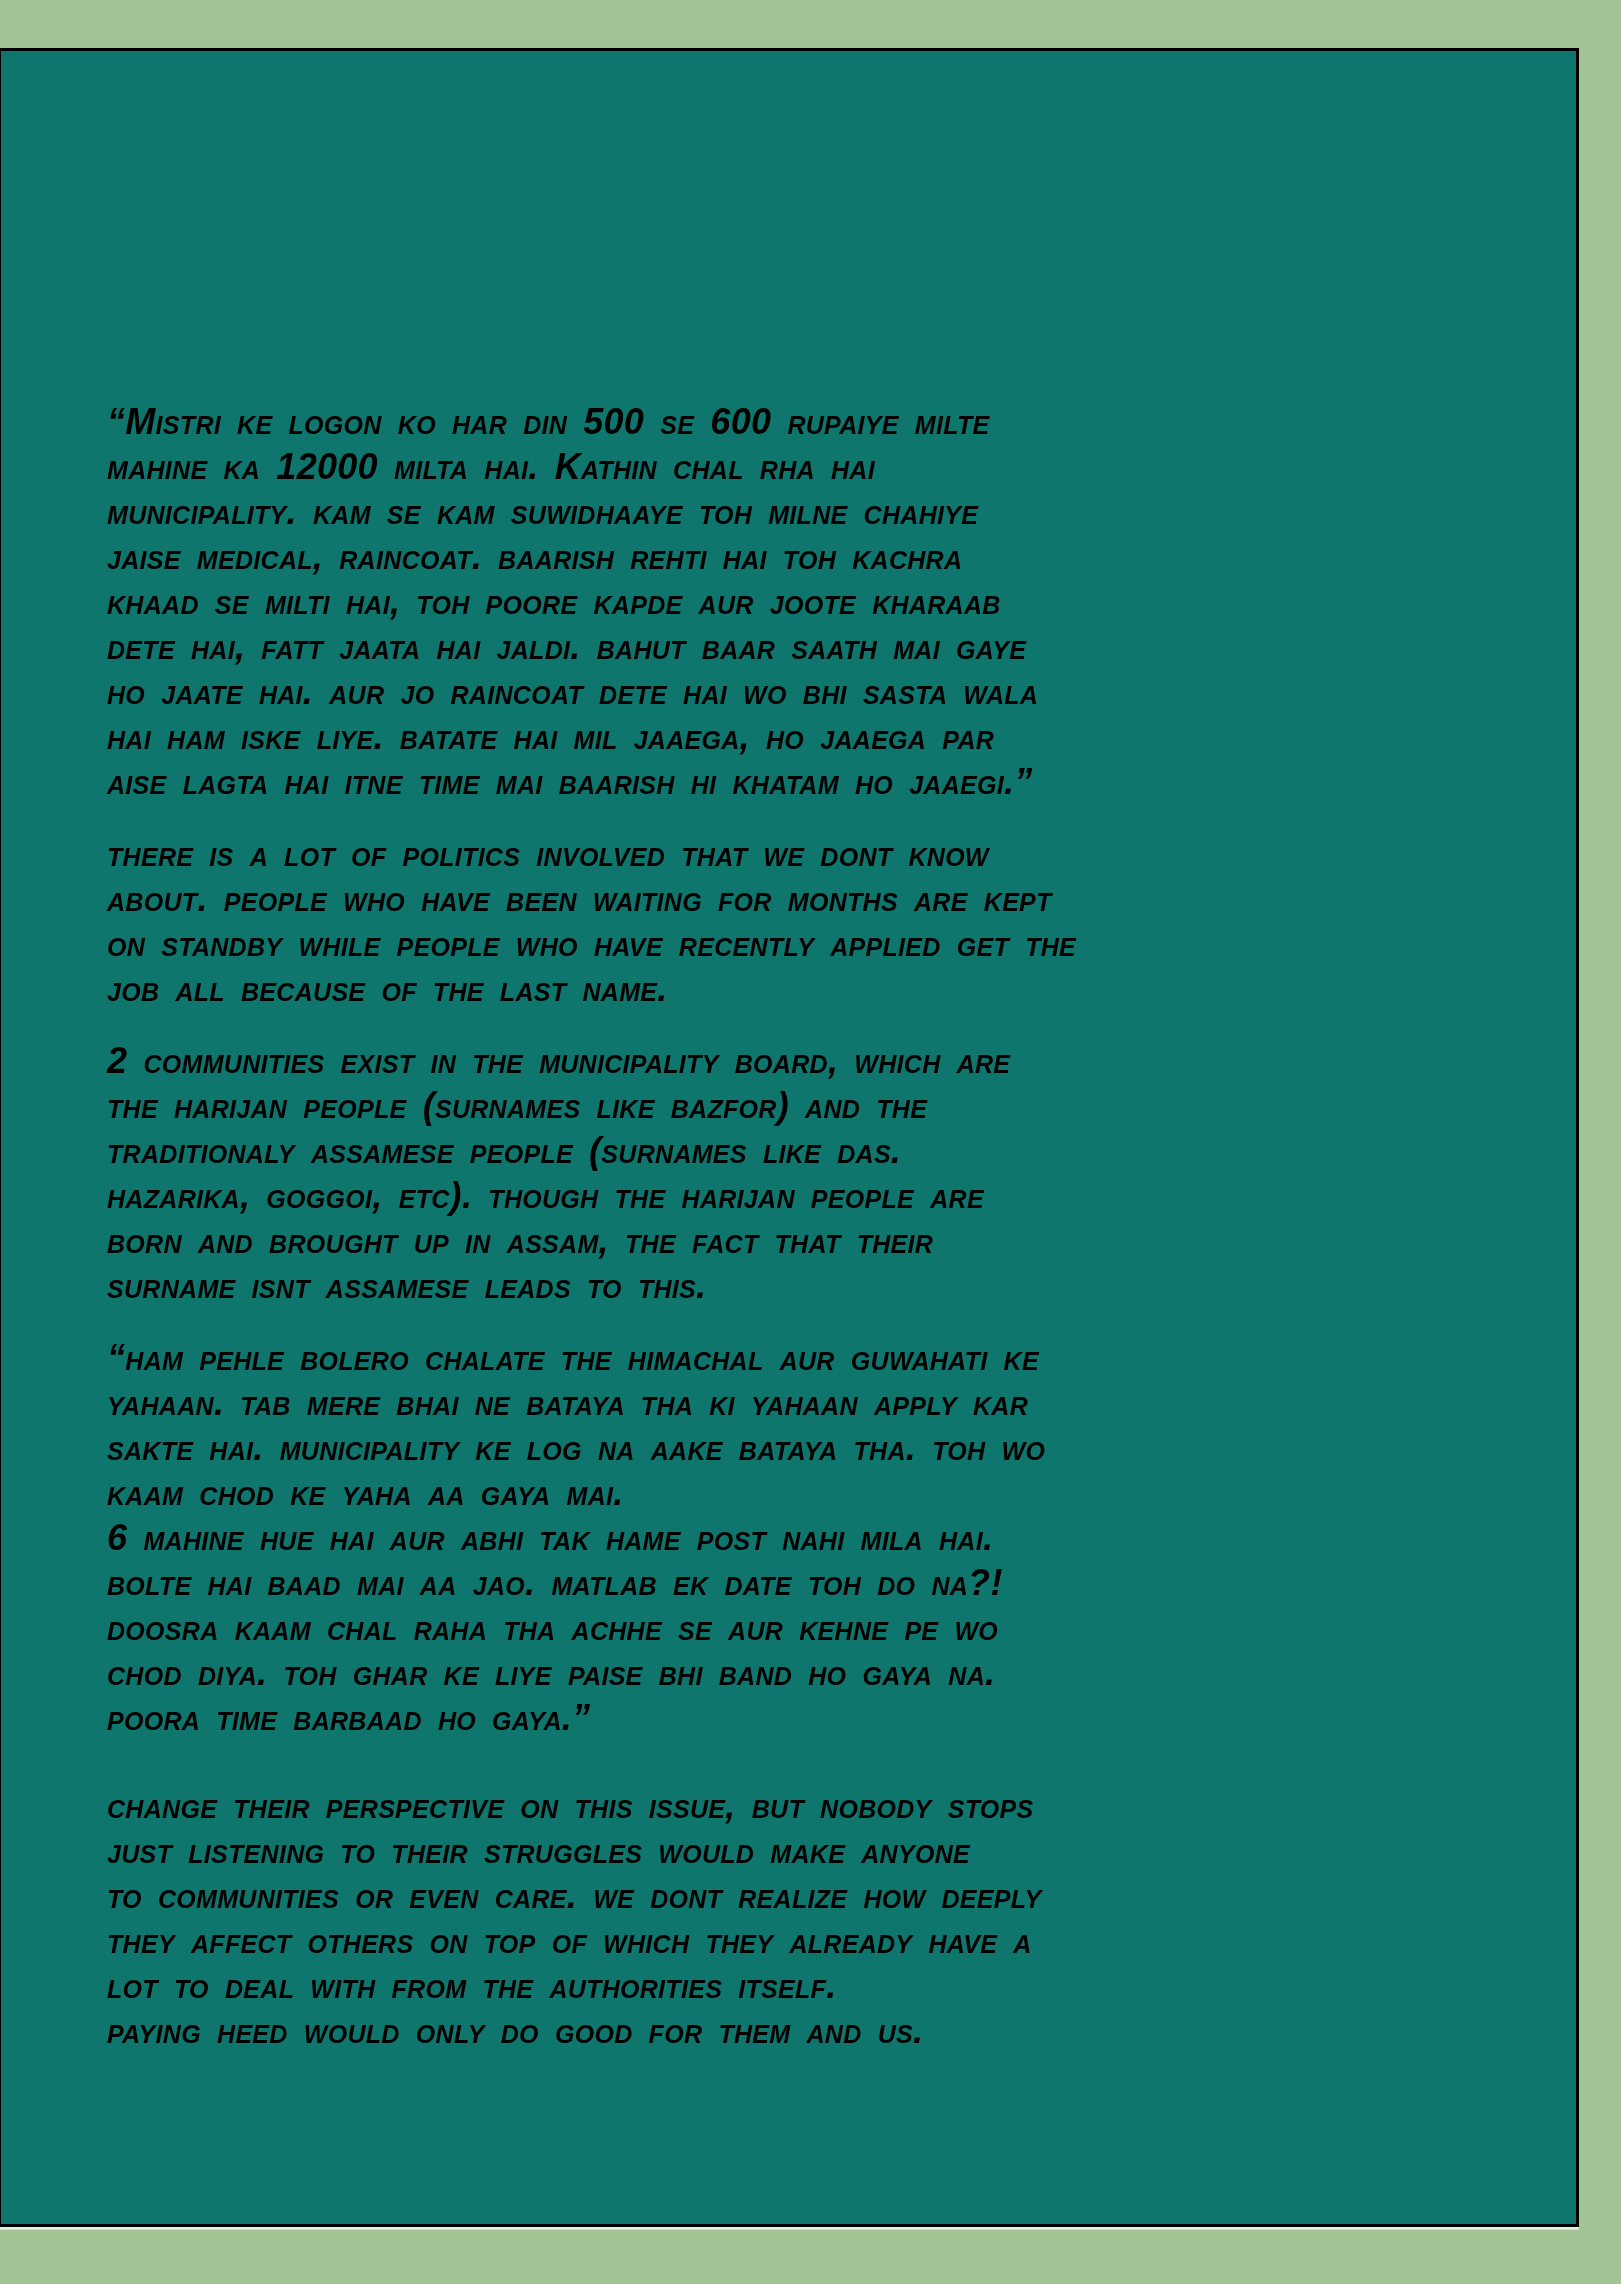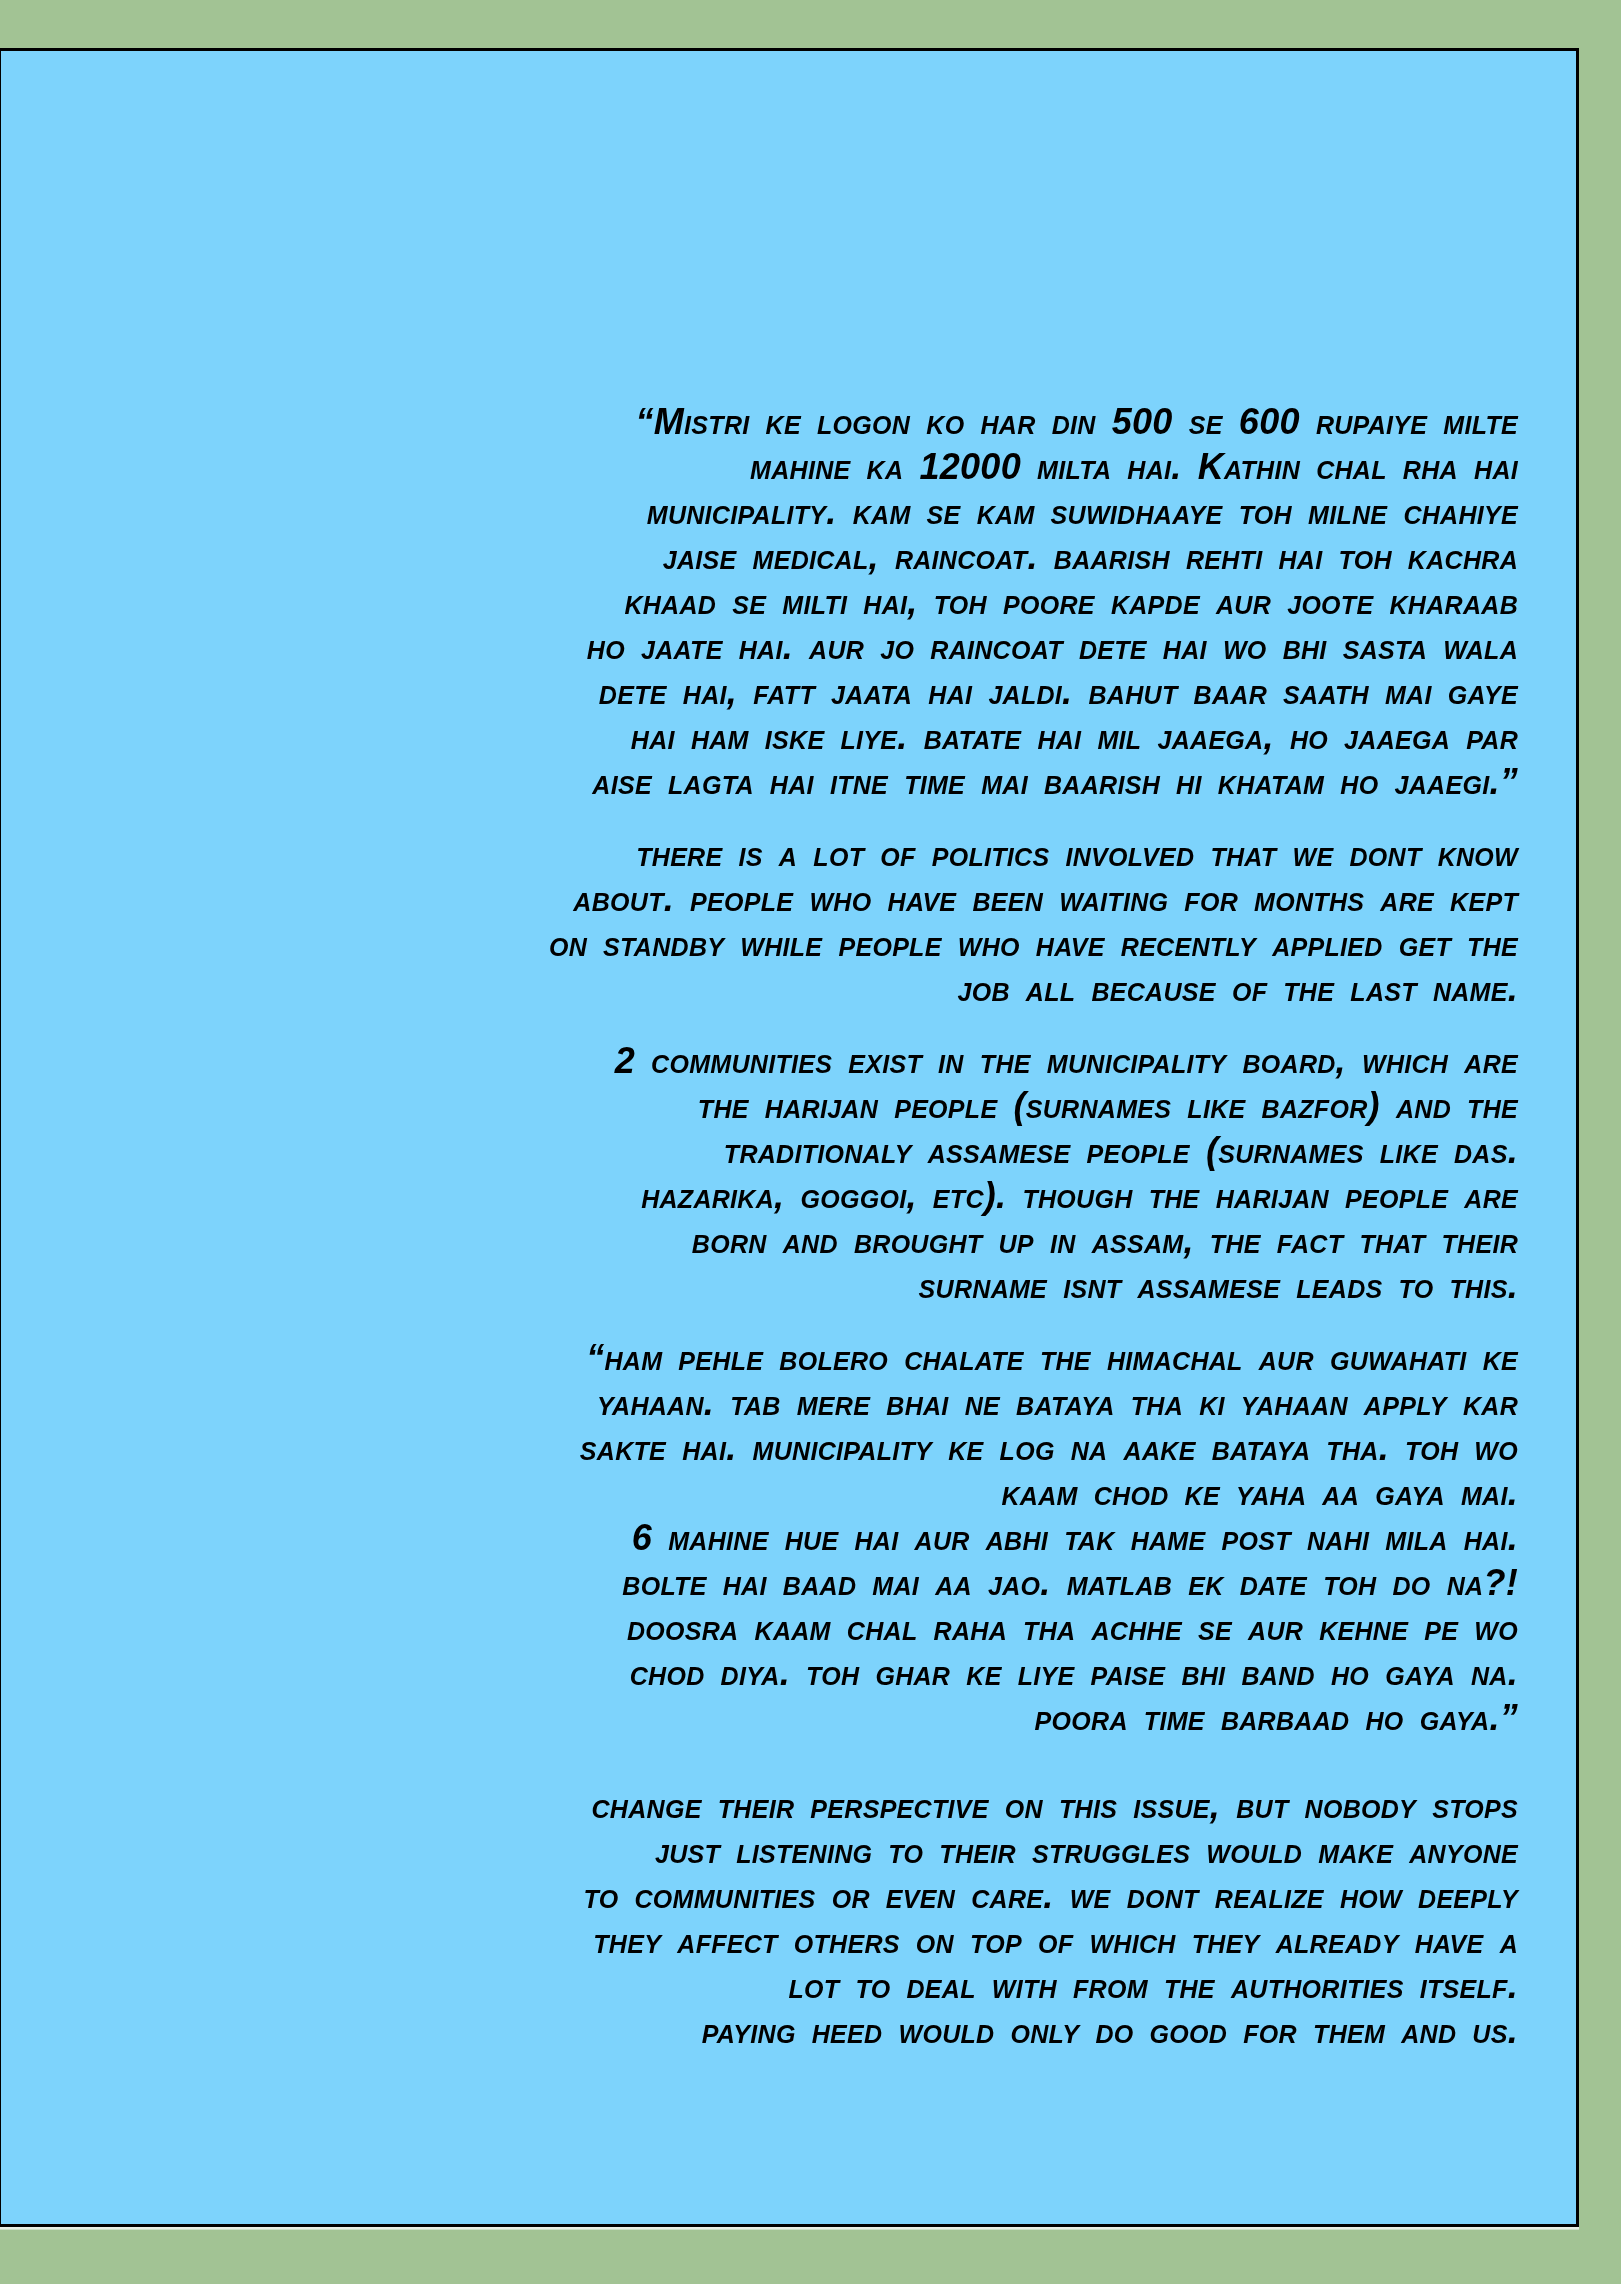--- a/index.html
+++ b/index.html
@@ -18,25 +18,24 @@
     position: absolute;
     inset: 0;
     background: #a2c394;
   }
   .page {
     position: absolute;
     left: 0;
     top: 48px;
     right: 43px;
     bottom: 57px;
-    background: #7dd3fc;
+    background: #0f766e;
     border: 3.2px solid #000000;
     border-left-width: 1.9px;
     box-shadow: 0 2.6px 0 #e9efe6;
-    text-align: right;
   }
   .story-text {
     position: absolute;
     left: 106px;
     top: 348px;
     right: 58px;
     color: #000000;
   }
   .para {
     margin: 0 0 27px 0;
@@ -62,22 +61,22 @@
 <div class="canvas">
   <div class="page">
     <div class="story-text">
 
       <div class="para">
         <div class="line">“Mistri ke logon ko har din 500 se 600 rupaiye milte</div>
         <div class="line">mahine ka 12000 milta hai. Kathin chal rha hai</div>
         <div class="line">municipality. kam se kam suwidhaaye toh milne chahiye</div>
         <div class="line">jaise medical, raincoat. baarish rehti hai toh kachra</div>
         <div class="line">khaad se milti hai, toh poore kapde aur joote kharaab</div>
+        <div class="line">dete hai, fatt jaata hai jaldi. bahut baar saath mai gaye</div>
         <div class="line">ho jaate hai. aur jo raincoat dete hai wo bhi sasta wala</div>
-        <div class="line">dete hai, fatt jaata hai jaldi. bahut baar saath mai gaye</div>
         <div class="line">hai ham iske liye. batate hai mil jaaega, ho jaaega par</div>
         <div class="line">aise lagta hai itne time mai baarish hi khatam ho jaaegi.”</div>
       </div>
 
       <div class="para">
         <div class="line">there is a lot of politics involved that we dont know</div>
         <div class="line">about. people who have been waiting for months are kept</div>
         <div class="line">on standby while people who have recently applied get the</div>
         <div class="line">job all because of the last name.</div>
       </div>

